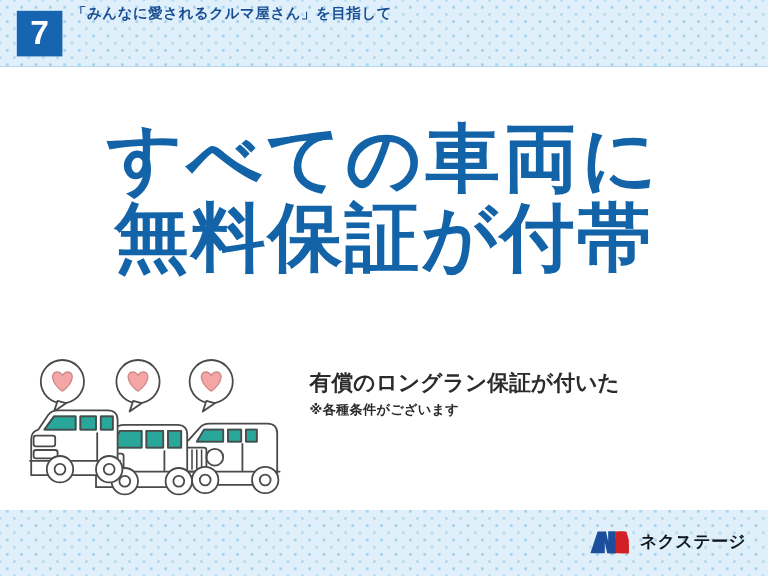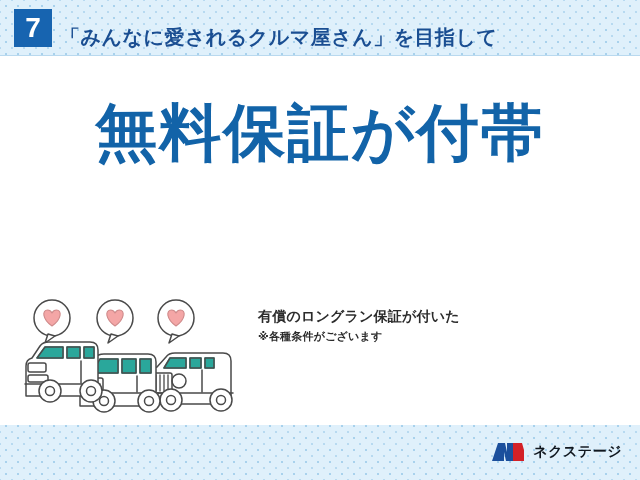--- a/index.html
+++ b/index.html
@@ -48,22 +48,22 @@
     color: #ffffff;
     font-size: 28px;
     font-weight: bold;
     line-height: 38px;
     text-align: center;
     letter-spacing: 0;
   }
   #header-title {
     position: absolute;
     left: 60px;
-    top: 24px;
-    font-size: 20px;
+    top: 3px;
+    font-size: 12px;
     font-weight: bold;
     color: #1a4e92;
     letter-spacing: 0.5px;
     white-space: nowrap;
   }
 
   
   #card {
     position: absolute;
     left: 0;
@@ -114,21 +114,21 @@
   
   #body-copy {
     position: absolute;
     left: 258px;
     top: 10px;
     width: 372px;
     color: #2b2b2b;
   }
   .copy-line {
     display: block;
-    font-size: 14px;
+    font-size: 18px;
     font-weight: bold;
     line-height: 1.55;
     white-space: nowrap;
     letter-spacing: 0.2px;
   }
   #copy-note {
     font-size: 11px;
     letter-spacing: 0.2px;
   }
 
@@ -164,20 +164,21 @@
 
   <div id="header">
     <div id="num-badge">7</div>
     <div id="header-title">「みんなに愛されるクルマ屋さん」を目指して</div>
     <div id="header-rule"></div>
   </div>
 
   <div id="card">
 
     <div id="headline">
+      <span class="headline-line" id="headline-line-1">すべての車両に</span>
       <span class="headline-line" id="headline-line-2">無料保証が付帯</span>
     </div>
 
     <div id="lower-row">
 
       <div id="cars-illustration">
         <svg viewBox="0 0 230 118" width="230" height="118">
           <g fill="none" stroke="#4a4a4a" stroke-width="1.5" stroke-linecap="round" stroke-linejoin="round">
 
             <g>

